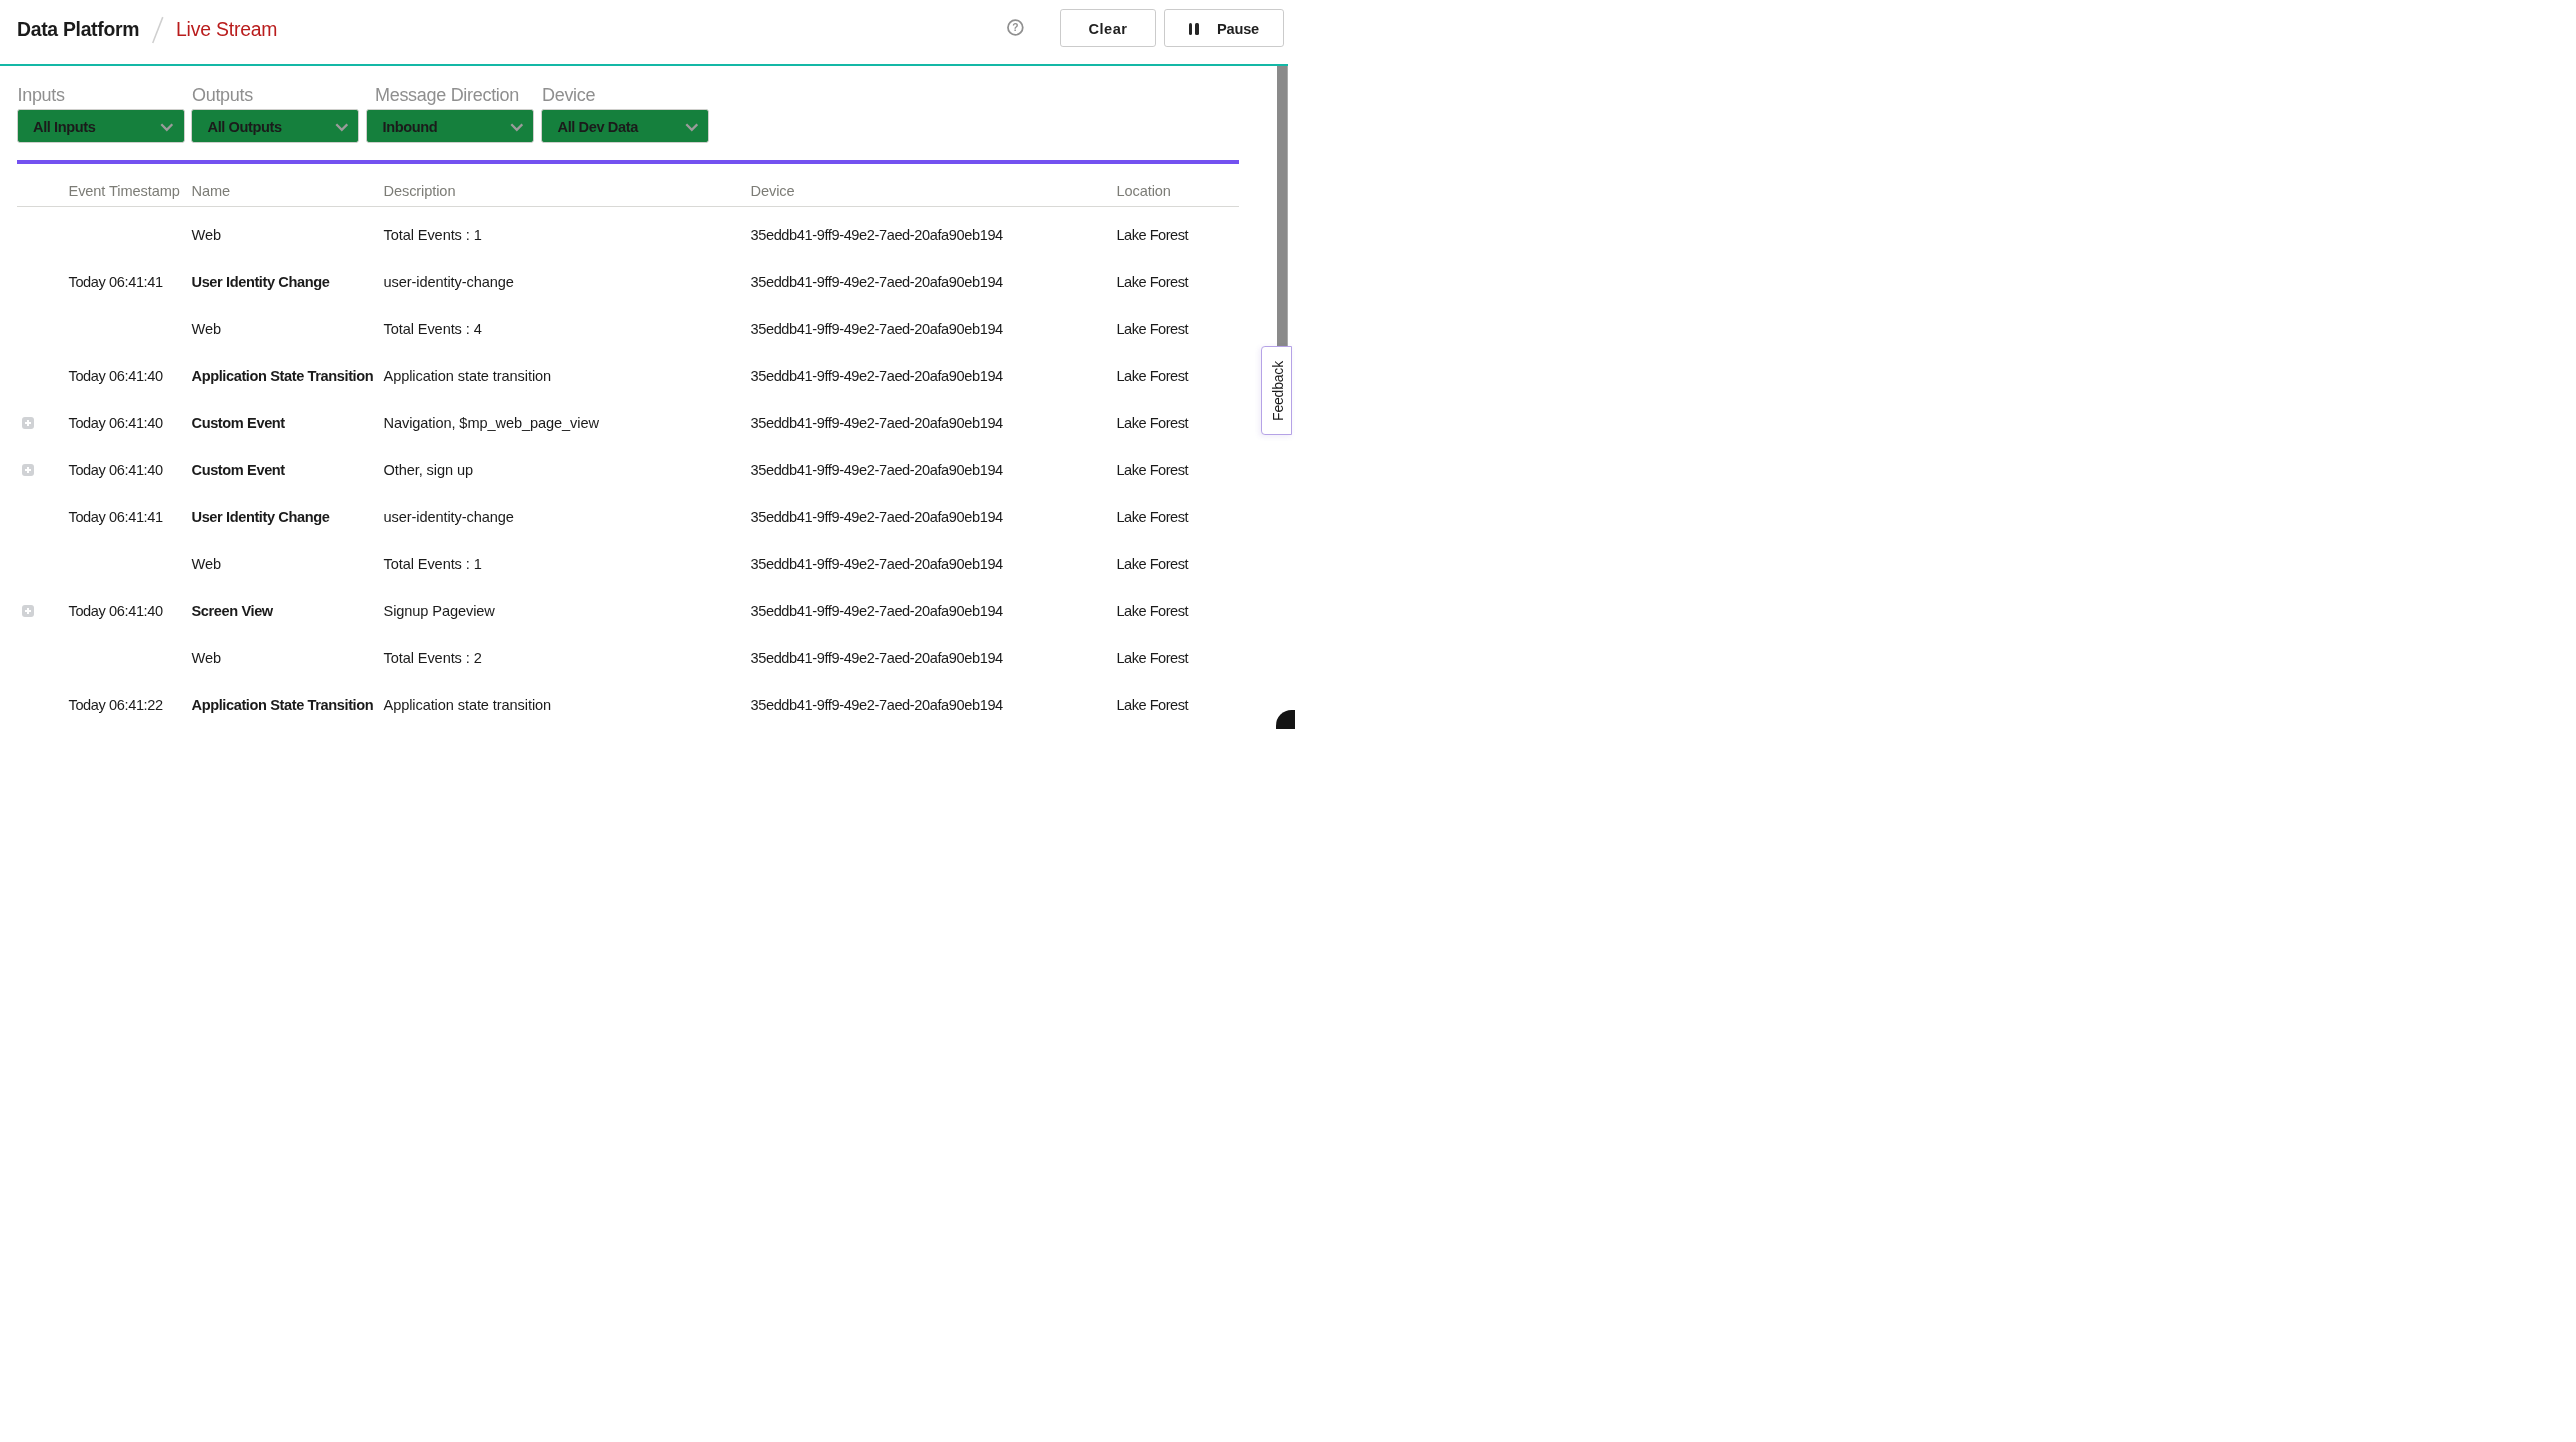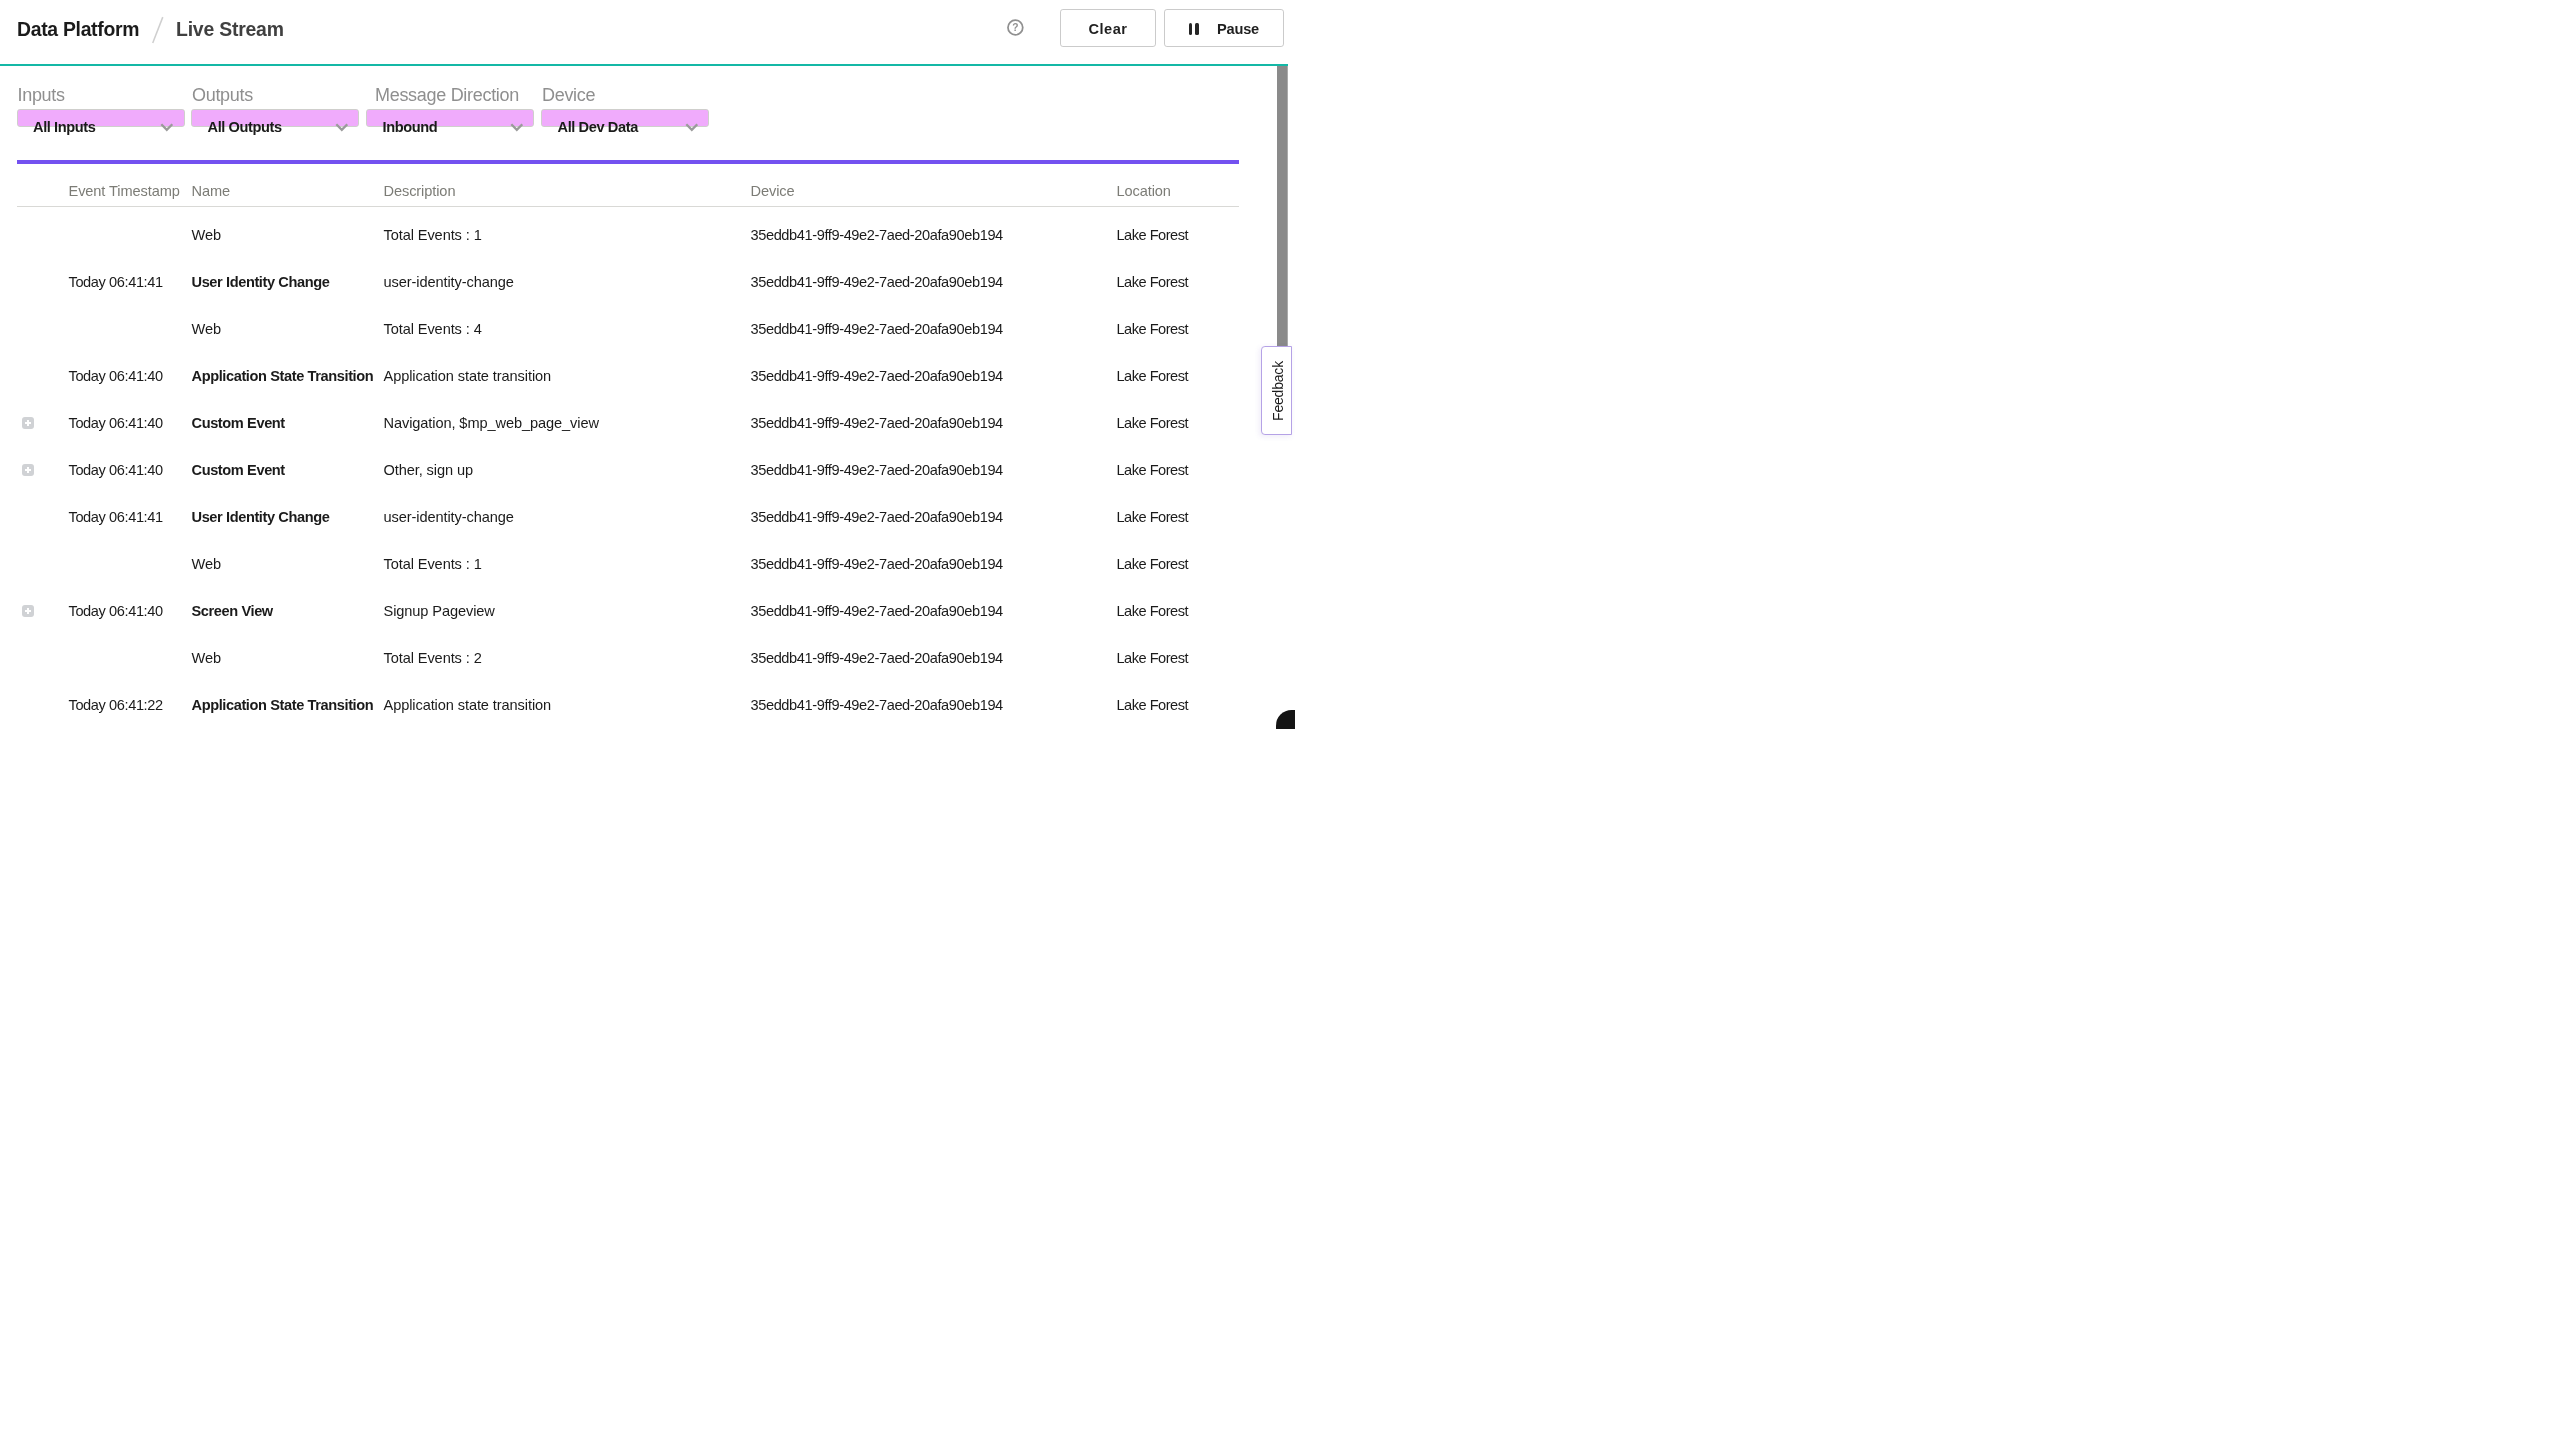--- a/index.html
+++ b/index.html
@@ -4,35 +4,35 @@
 <style>
 * { margin:0; padding:0; box-sizing:border-box; }
 html,body { width:1288px; height:721px; overflow:hidden; background:#fff;
   font-family:"Liberation Sans", sans-serif; color:#1b1b1b; }
 
 
 #topbar { position:absolute; left:0; top:0; width:1288px; height:66px;
   border-bottom:2px solid #14b8a6; background:#fff;padding-left:43px; }
 #bc-main { position:absolute; left:17px; top:18px; font-size:19.4px; font-weight:700;
   letter-spacing:-0.3px; color:#1b1b1b; }
-#bc-sub { position:absolute; left:176px; top:18px; font-size:19.4px; font-weight:700;
-  letter-spacing:-0.2px; color:#404040; }
+#bc-sub { position:absolute; left:176px; top:18px; font-size:19.4px; font-weight:400;
+  letter-spacing:-0.2px; color:#b91c1c; }
 #bc-slash { position:absolute; left:146px; top:14.6px; }
 #helpicon { position:absolute; left:1007px; top:19.4px; }
 .btn { position:absolute; top:8.7px; height:38px; background:#fff; padding-top:2.4px;
   border:1px solid #cbcbcb; border-radius:2.9px; display:flex; align-items:center;
   justify-content:center; font-size:14.6px; font-weight:700; letter-spacing:-0.2px; color:#1f1f1f;margin-left:12px; }
 #btn-clear { left:1048px; width:96px; letter-spacing:0.5px; }
 #btn-pause { left:1152px; width:120px; gap:18.4px; }
 .pauseicon { display:flex; gap:2.9px; }
 .pauseicon i { display:block; width:3.4px; height:12px; background:#262626; border-radius:1.5px; }
 
 
 .flabel { position:absolute; top:85px; font-size:18px; color:#8f8f8f; letter-spacing:-0.3px; }
-.fsel { position:absolute; top:109px; width:168px; height:18px; background:#f0abfc;
+.fsel { position:absolute; top:109px; width:168px; height:34px; background:#15803d;
   border:1px solid #cfcfcc; border-radius:2.9px; }
 .fsel b { position:absolute; left:15.5px; top:0; line-height:35px; font-size:14.6px;
   font-weight:700; letter-spacing:-0.4px; color:#1b1b1b; }
 .fsel svg { position:absolute; right:9.7px; top:13px; }
 
 
 #tablecard { position:absolute; left:16.5px; top:160px; width:1222px; height:582px; }
 #purplebar { position:absolute; left:0; top:0; width:1222px; height:4.4px; background:#7351f0; }
 .th { position:absolute; top:0; height:43px; line-height:55px; font-size:14.6px;
   color:#7c7c76; letter-spacing:-0.1px; }

